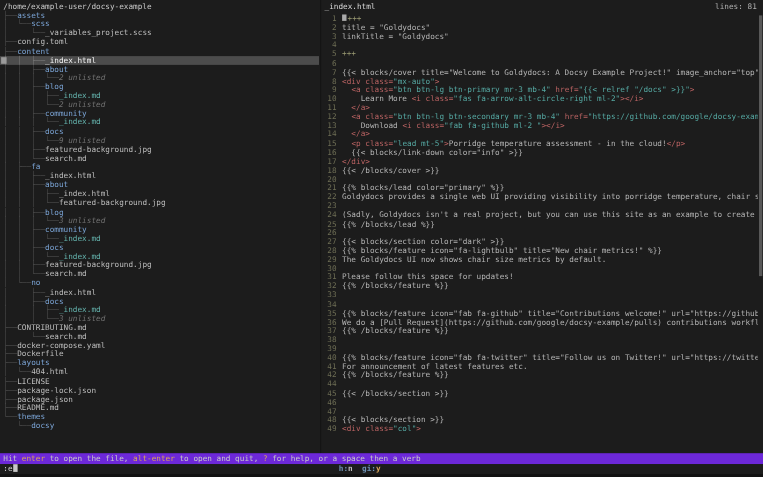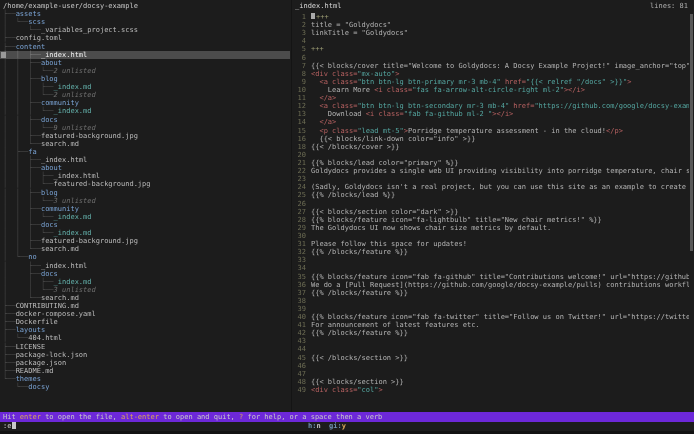--- a/index.html
+++ b/index.html
@@ -81,22 +81,22 @@
       <div class="trow"><span class="g">│  │  │  └──</span><span class="n-md">_index.md</span></div>
       <div class="trow"><span class="g">│  │  ├──</span><span class="n-dir">docs</span></div>
       <div class="trow"><span class="g">│  │  │  └──</span><span class="n-md">_index.md</span></div>
       <div class="trow"><span class="g">│  │  ├──</span><span class="n-file">featured-background.jpg</span></div>
       <div class="trow"><span class="g">│  │  └──</span><span class="n-file">search.md</span></div>
       <div class="trow"><span class="g">│  └──</span><span class="n-dir">no</span></div>
       <div class="trow"><span class="g">│     ├──</span><span class="n-file">_index.html</span></div>
       <div class="trow"><span class="g">│     ├──</span><span class="n-dir">docs</span></div>
       <div class="trow"><span class="g">│     │  ├──</span><span class="n-md">_index.md</span></div>
       <div class="trow"><span class="g">│     │  └──</span><span class="n-unlisted">3 unlisted</span></div>
+      <div class="trow"><span class="g">├──</span><span class="n-file">CONTRIBUTING.md</span></div>
       <div class="trow"><span class="g">│     └──</span><span class="n-file">search.md</span></div>
-      <div class="trow"><span class="g">├──</span><span class="n-file">CONTRIBUTING.md</span></div>
       <div class="trow"><span class="g">├──</span><span class="n-file">docker-compose.yaml</span></div>
       <div class="trow"><span class="g">├──</span><span class="n-file">Dockerfile</span></div>
       <div class="trow"><span class="g">├──</span><span class="n-dir">layouts</span></div>
       <div class="trow"><span class="g">│  └──</span><span class="n-file">404.html</span></div>
       <div class="trow"><span class="g">├──</span><span class="n-file">LICENSE</span></div>
       <div class="trow"><span class="g">├──</span><span class="n-file">package-lock.json</span></div>
       <div class="trow"><span class="g">├──</span><span class="n-file">package.json</span></div>
       <div class="trow"><span class="g">├──</span><span class="n-file">README.md</span></div>
       <div class="trow"><span class="g">└──</span><span class="n-dir">themes</span></div>
       <div class="trow"><span class="g">   └──</span><span class="n-dir">docsy</span></div>
@@ -117,20 +117,21 @@
         <div class="cline"><span class="lnum">7</span><span class="seg-p">{{&lt; blocks/cover title="Welcome to Goldydocs: A Docsy Example Project!" image_anchor="top" heigh</span></div>
         <div class="cline"><span class="lnum">8</span><span class="seg-t">&lt;div class=</span><span class="seg-s">"mx-auto"</span><span class="seg-t">&gt;</span></div>
         <div class="cline"><span class="lnum">9</span><span class="seg-p">  </span><span class="seg-t">&lt;a class=</span><span class="seg-s">"btn btn-lg btn-primary mr-3 mb-4"</span><span class="seg-t"> href=</span><span class="seg-s">"{{&lt; relref "/docs" &gt;}}"</span><span class="seg-t">&gt;</span></div>
         <div class="cline"><span class="lnum">10</span><span class="seg-p">    Learn More </span><span class="seg-t">&lt;i class=</span><span class="seg-s">"fas fa-arrow-alt-circle-right ml-2"</span><span class="seg-t">&gt;&lt;/i&gt;</span></div>
         <div class="cline"><span class="lnum">11</span><span class="seg-t">  &lt;/a&gt;</span></div>
         <div class="cline"><span class="lnum">12</span><span class="seg-p">  </span><span class="seg-t">&lt;a class=</span><span class="seg-s">"btn btn-lg btn-secondary mr-3 mb-4"</span><span class="seg-t"> href=</span><span class="seg-s">"https://github.com/google/docsy-example"</span></div>
         <div class="cline"><span class="lnum">13</span><span class="seg-p">    Download </span><span class="seg-t">&lt;i class=</span><span class="seg-s">"fab fa-github ml-2 "</span><span class="seg-t">&gt;&lt;/i&gt;</span></div>
         <div class="cline"><span class="lnum">14</span><span class="seg-t">  &lt;/a&gt;</span></div>
         <div class="cline"><span class="lnum">15</span><span class="seg-p">  </span><span class="seg-t">&lt;p class=</span><span class="seg-s">"lead mt-5"</span><span class="seg-t">&gt;</span><span class="seg-p">Porridge temperature assessment - in the cloud!</span><span class="seg-t">&lt;/p&gt;</span></div>
         <div class="cline"><span class="lnum">16</span><span class="seg-p">  {{&lt; blocks/link-down color="info" &gt;}}</span></div>
+        <div class="cline"><span class="lnum">17</span><span class="seg-t">&lt;/div&gt;</span></div>
         <div class="cline"><span class="lnum">18</span><span class="seg-p">{{&lt; /blocks/cover &gt;}}</span></div>
         <div class="cline"><span class="lnum">20</span></div>
         <div class="cline"><span class="lnum">21</span><span class="seg-p">{{% blocks/lead color="primary" %}}</span></div>
         <div class="cline"><span class="lnum">22</span><span class="seg-p">Goldydocs provides a single web UI providing visibility into porridge temperature, chair size, a</span></div>
         <div class="cline"><span class="lnum">23</span></div>
         <div class="cline"><span class="lnum">24</span><span class="seg-p">(Sadly, Goldydocs isn't a real project, but you can use this site as an example to create your o</span></div>
         <div class="cline"><span class="lnum">25</span><span class="seg-p">{{% /blocks/lead %}}</span></div>
         <div class="cline"><span class="lnum">26</span></div>
         <div class="cline"><span class="lnum">27</span><span class="seg-p">{{&lt; blocks/section color="dark" &gt;}}</span></div>
         <div class="cline"><span class="lnum">28</span><span class="seg-p">{{% blocks/feature icon="fa-lightbulb" title="New chair metrics!" %}}</span></div>
@@ -141,21 +142,20 @@
         <div class="cline"><span class="lnum">33</span></div>
         <div class="cline"><span class="lnum">34</span></div>
         <div class="cline"><span class="lnum">35</span><span class="seg-p">{{% blocks/feature icon="fab fa-github" title="Contributions welcome!" url="https://github.com/g</span></div>
         <div class="cline"><span class="lnum">36</span><span class="seg-p">We do a [Pull Request](https://github.com/google/docsy-example/pulls) contributions workflow on </span></div>
         <div class="cline"><span class="lnum">37</span><span class="seg-p">{{% /blocks/feature %}}</span></div>
         <div class="cline"><span class="lnum">38</span></div>
         <div class="cline"><span class="lnum">39</span></div>
         <div class="cline"><span class="lnum">40</span><span class="seg-p">{{% blocks/feature icon="fab fa-twitter" title="Follow us on Twitter!" url="https://twitter.com/</span></div>
         <div class="cline"><span class="lnum">41</span><span class="seg-p">For announcement of latest features etc.</span></div>
         <div class="cline"><span class="lnum">42</span><span class="seg-p">{{% /blocks/feature %}}</span></div>
-        <div class="cline"><span class="lnum">43</span></div>
         <div class="cline"><span class="lnum">44</span></div>
         <div class="cline"><span class="lnum">45</span><span class="seg-p">{{&lt; /blocks/section &gt;}}</span></div>
         <div class="cline"><span class="lnum">46</span></div>
         <div class="cline"><span class="lnum">47</span></div>
         <div class="cline"><span class="lnum">48</span><span class="seg-p">{{&lt; blocks/section &gt;}}</span></div>
         <div class="cline"><span class="lnum">49</span><span class="seg-t">&lt;div class=</span><span class="seg-s">"col"</span><span class="seg-t">&gt;</span></div>
       </div>
     <div class="scrollthumb"></div>
   </div>
 

